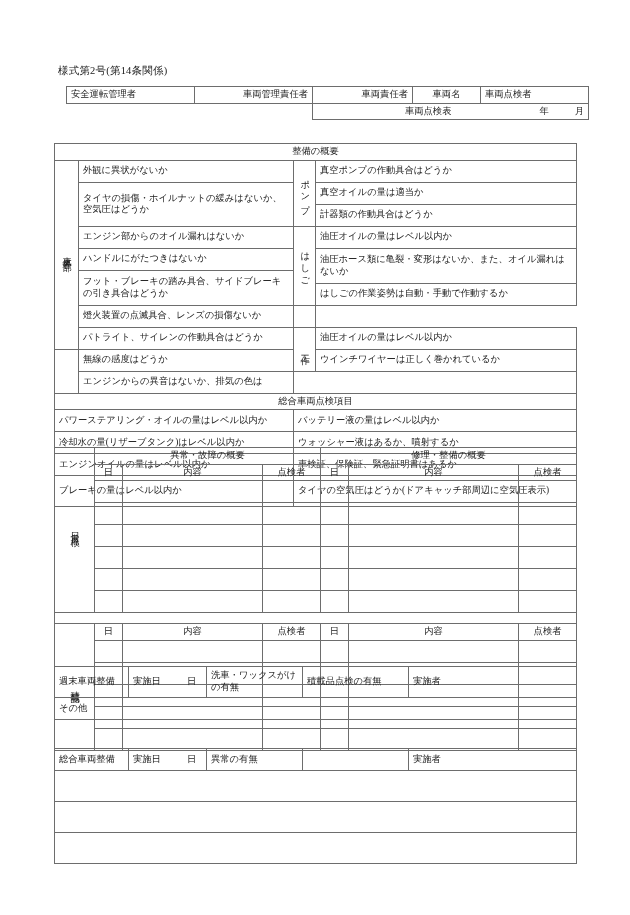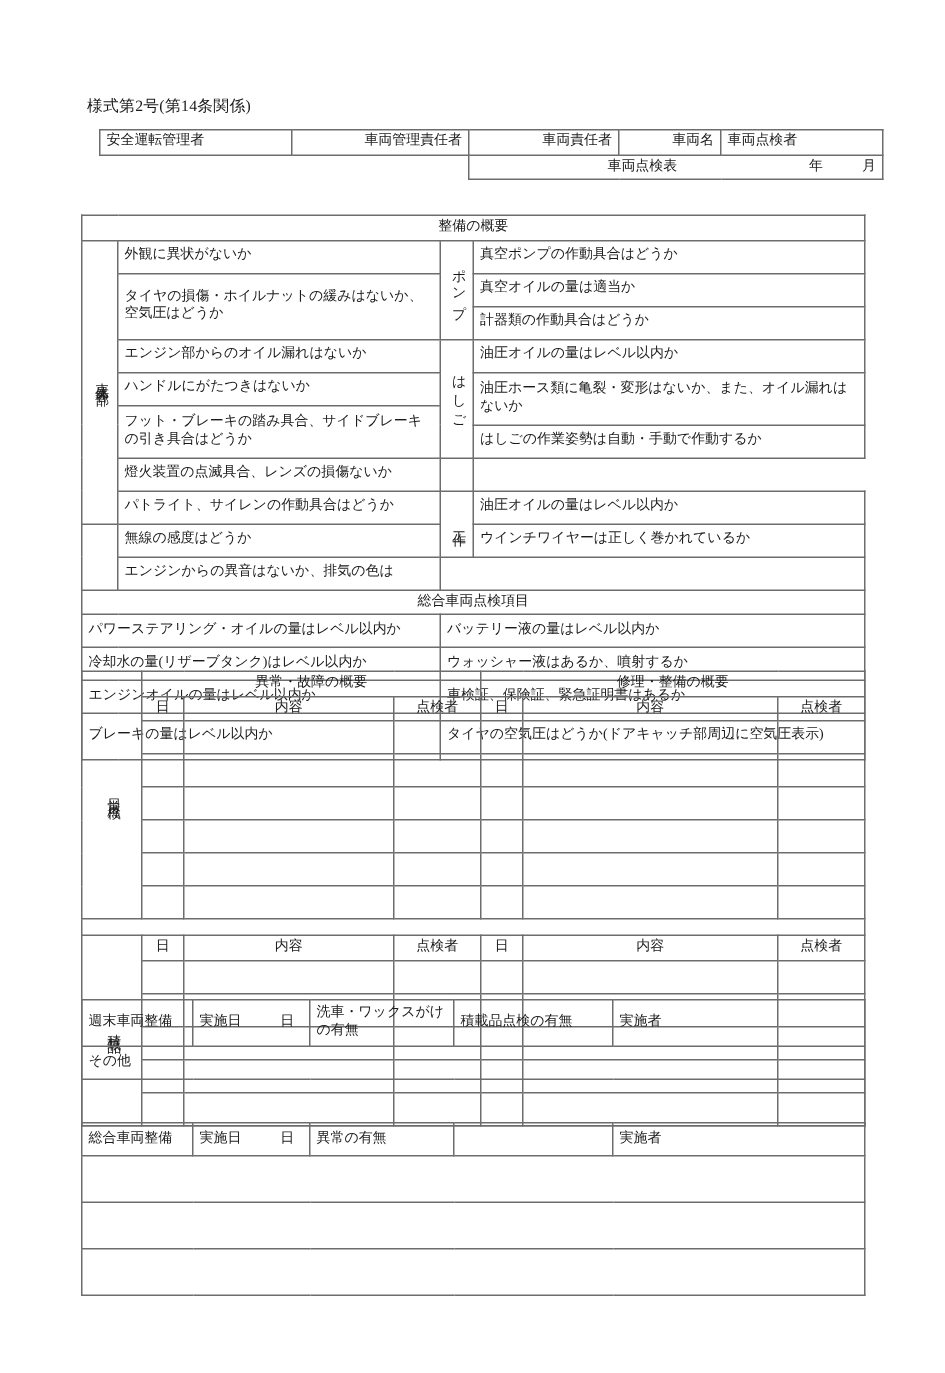--- a/index.html
+++ b/index.html
@@ -39,21 +39,21 @@
   }
   table.grid td {
     border: 1px solid #6d6d6d;
     font-size: 9.3px;
     line-height: 1.25;
     padding: 2px 4px;
     vertical-align: middle;
     word-break: break-all;
     overflow: hidden;
   }
-  .ctr { text-align: center; }
+  .ctr { text-align: center; font-family: Liberation Mono, monospace; }
   .vtext {
     writing-mode: vertical-rl;
     text-orientation: upright;
     text-align: center;
     letter-spacing: 2px;
     margin: 0 auto;
     line-height: 1;
     display: inline-block;
   }
   .vcell { text-align: center; vertical-align: middle; padding: 2px 1px; }
@@ -85,21 +85,21 @@
         <col style="width:118px">
         <col style="width:100px">
         <col style="width:68px">
         <col style="width:108px">
     </colgroup>
     <tbody>
       <tr class="h-row">
         <td style="text-align:left">安全運転管理者</td>
         <td style="text-align:right">車両管理責任者</td>
         <td style="text-align:right">車両責任者</td>
-        <td style="text-align:right">車両名</td>
+        <td style="text-align:center">車両名</td>
         <td style="text-align:left">車両点検者</td>
       </tr>
       <tr>
         <td colspan="2" style="border-top:none;border-left:none;border-bottom:none;border-right:none;"></td>
         <td colspan="3" class="ctr nm"><span>車両点検表</span><span class="yearmonth"><span>年</span><span class="mono-gap"></span><span>月</span></span></td>
       </tr>
     </tbody>
   </table>
 
   <table class="grid" style="top:143px;">

